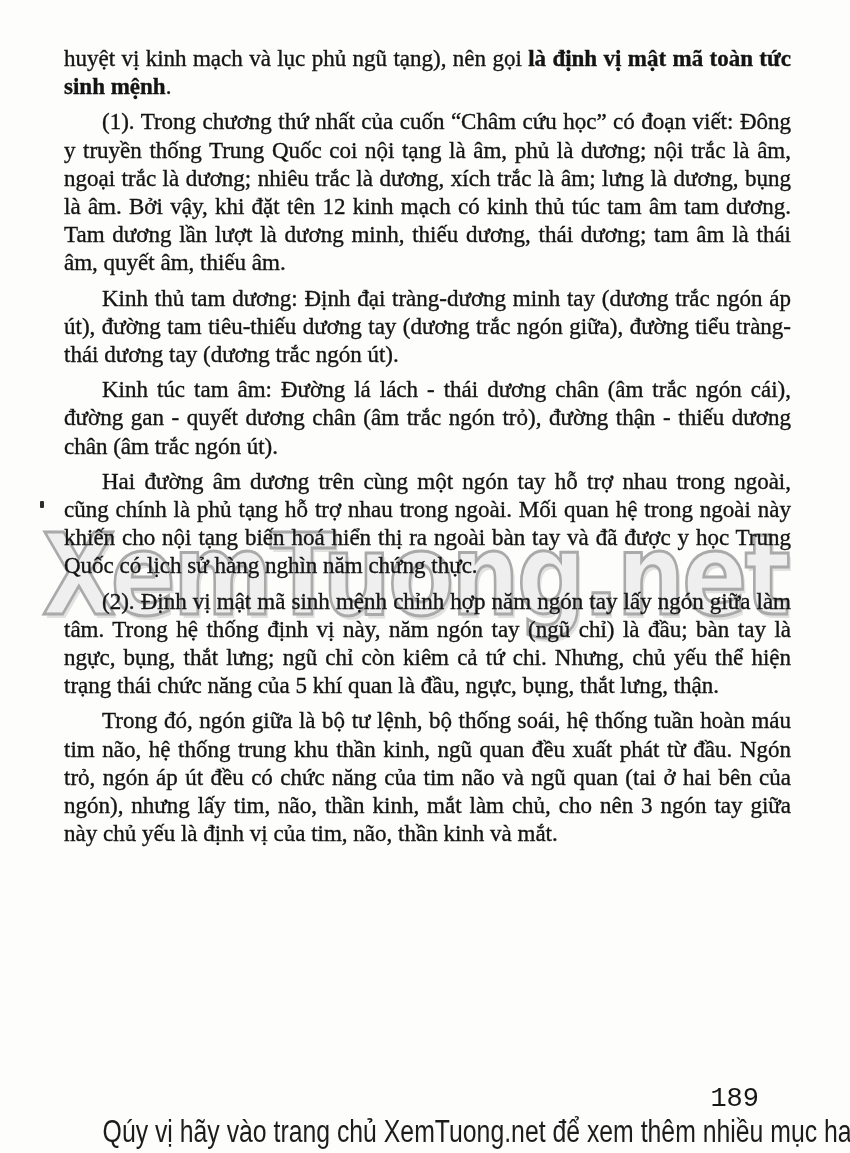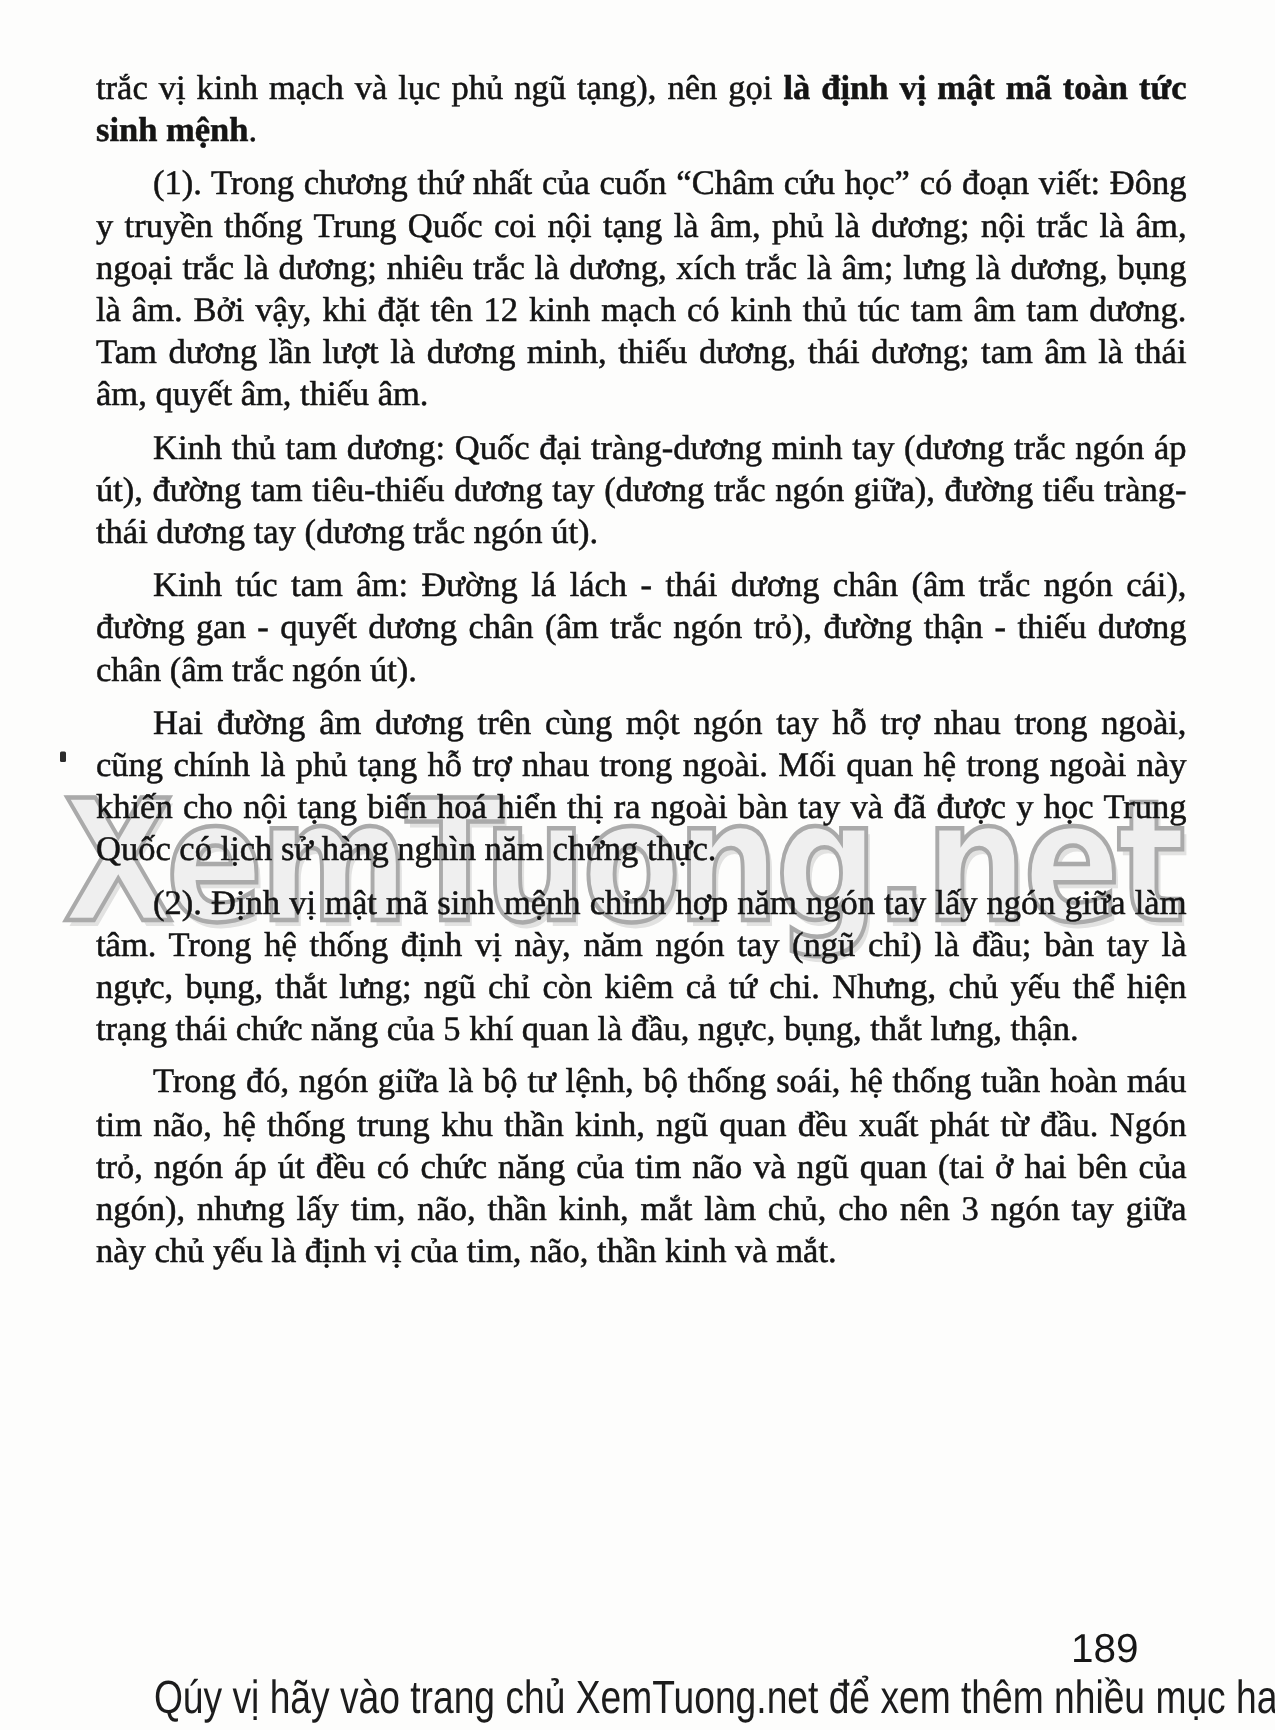--- a/index.html
+++ b/index.html
@@ -47,21 +47,21 @@
     -webkit-text-stroke: 3px var(--wm-outline, #aaaaaa);
     text-shadow: 3px 4px 0 rgba(175,175,175,0.35), -1px -1px 0 rgba(190,190,190,0.3);
     user-select: none;
   }
 
   
   .page-number {
     position: absolute;
     right: 91px; top: 1086px;
     z-index: 3;
-    font-family: Liberation Sans, sans-serif;
+    font-family: Liberation Mono, monospace;
     font-size: 27px;
     line-height: 1;
     color: #161616;
   }
 
   
   .footer {
     position: absolute;
     left: 0; bottom: 1px;
     width: 100%;
@@ -93,23 +93,23 @@
 <body style="background: rgb(253, 253, 252); --ink: #141414; --wm-fill: #efefef; --wm-outline: #aaaaaa; --footer-ink: #1c1c1c;">
 
 <div class="page">
 
   <div class="watermark">XemTuong.net</div>
 
   <div class="speckle"></div>
 
   <div class="text-block">
 
-  <p class="para"><span>trắc vị kinh mạch và lục phủ ngũ tạng), nên gọi </span><span class="run-bold">là định vị mật mã toàn tức sinh mệnh</span><span>.</span></p>
+  <p class="para"><span>huyệt vị kinh mạch và lục phủ ngũ tạng), nên gọi </span><span class="run-bold">là định vị mật mã toàn tức sinh mệnh</span><span>.</span></p>
       <p class="para indent"><span>(1). Trong chương thứ nhất của cuốn “Châm cứu học” có đoạn viết: Đông y truyền thống Trung Quốc coi nội tạng là âm, phủ là dương; nội trắc là âm, ngoại trắc là dương; nhiêu trắc là dương, xích trắc là âm; lưng là dương, bụng là âm. Bởi vậy, khi đặt tên 12 kinh mạch có kinh thủ túc </span><span class="run-italic">tam âm tam dương</span><span>. Tam dương lần lượt là dương minh, thiếu dương, thái dương; tam âm là thái âm, quyết âm, thiếu âm.</span></p>
-      <p class="para indent"><span>Kinh thủ tam dương: Quốc đại tràng-dương minh tay (dương trắc ngón áp út), đường tam tiêu-thiếu dương tay (dương trắc ngón giữa), đường tiểu tràng-thái dương tay (dương trắc ngón út).</span></p>
+      <p class="para indent"><span>Kinh thủ tam dương: Định đại tràng-dương minh tay (dương trắc ngón áp út), đường tam tiêu-thiếu dương tay (dương trắc ngón giữa), đường tiểu tràng-thái dương tay (dương trắc ngón út).</span></p>
       <p class="para indent"><span>Kinh túc tam âm: Đường lá lách - thái dương chân (âm trắc ngón cái), đường gan - quyết dương chân (âm trắc ngón trỏ), đường thận - thiếu dương chân (âm trắc ngón út).</span></p>
       <p class="para indent"><span>Hai đường âm dương trên cùng một ngón tay hỗ trợ nhau trong ngoài, cũng chính là phủ tạng hỗ trợ nhau trong ngoài. Mối quan hệ trong ngoài này khiến cho nội tạng biến hoá hiển thị ra ngoài bàn tay và đã được y học Trung Quốc có lịch sử hàng nghìn năm chứng thực.</span></p>
       <p class="para indent"><span>(2). Định vị mật mã sinh mệnh chỉnh hợp năm ngón tay lấy ngón giữa làm tâm. Trong hệ thống định vị này, năm ngón tay (ngũ chỉ) là đầu; bàn tay là ngực, bụng, thắt lưng; ngũ chỉ còn kiêm cả tứ chi. Nhưng, chủ yếu thể hiện trạng thái chức năng của 5 khí quan là đầu, ngực, bụng, thắt lưng, thận.</span></p>
       <p class="para indent"><span>Trong đó, ngón giữa là bộ tư lệnh, bộ thống soái, hệ thống tuần hoàn máu tim não, hệ thống trung khu thần kinh, ngũ quan đều xuất phát từ đầu. Ngón trỏ, ngón áp út đều có chức năng của tim não và ngũ quan (tai ở hai bên của ngón), nhưng lấy tim, não, thần kinh, mắt làm chủ, cho nên 3 ngón tay giữa này chủ yếu là định vị của tim, não, thần kinh và mắt.</span></p>
     </div>
 
   <div class="page-number">189</div>
 
   <div class="footer">
     <span class="footer-inner">Qúy vị hãy vào trang chủ XemTuong.net để xem thêm nhiều mục hay khác</span>

